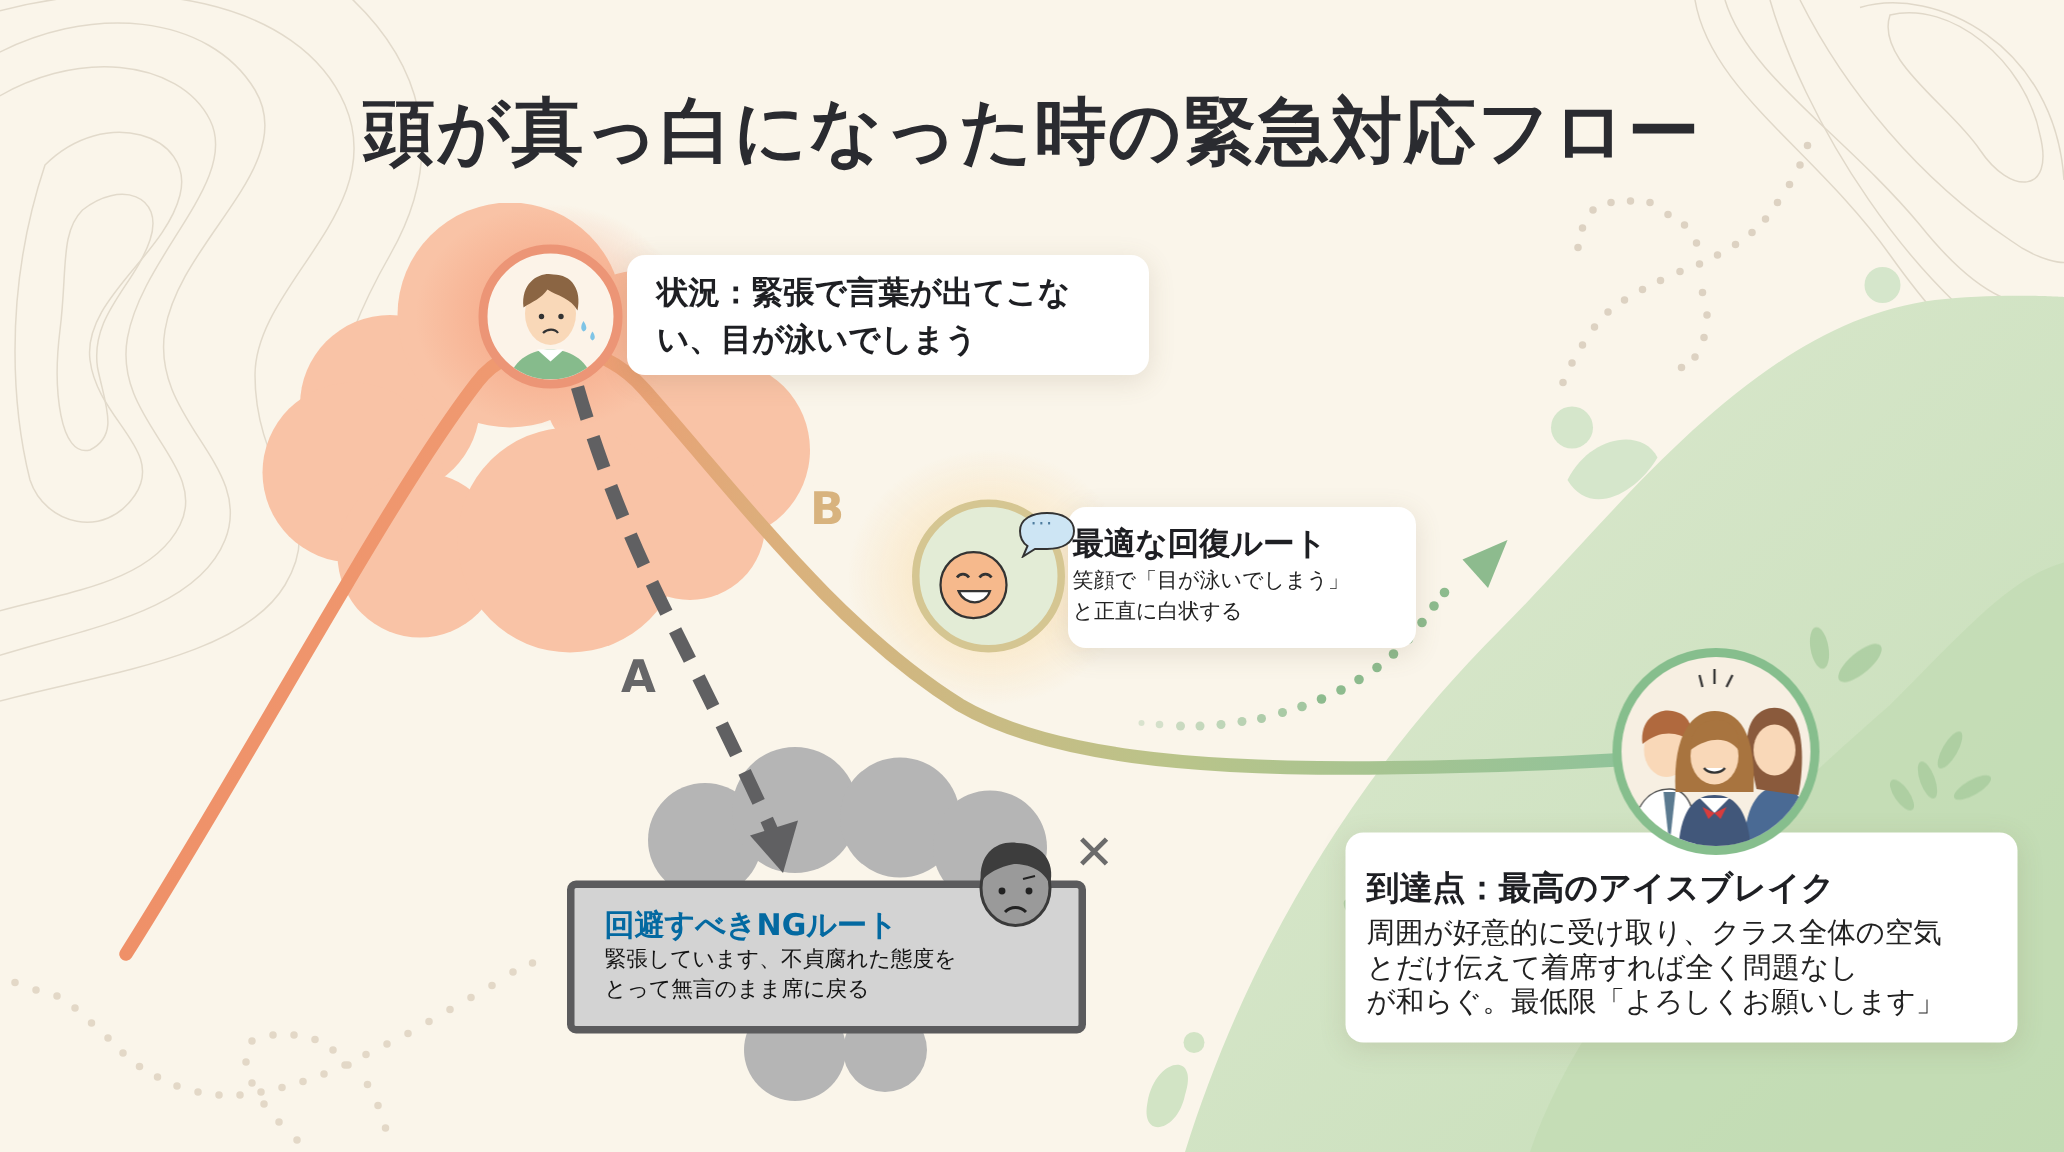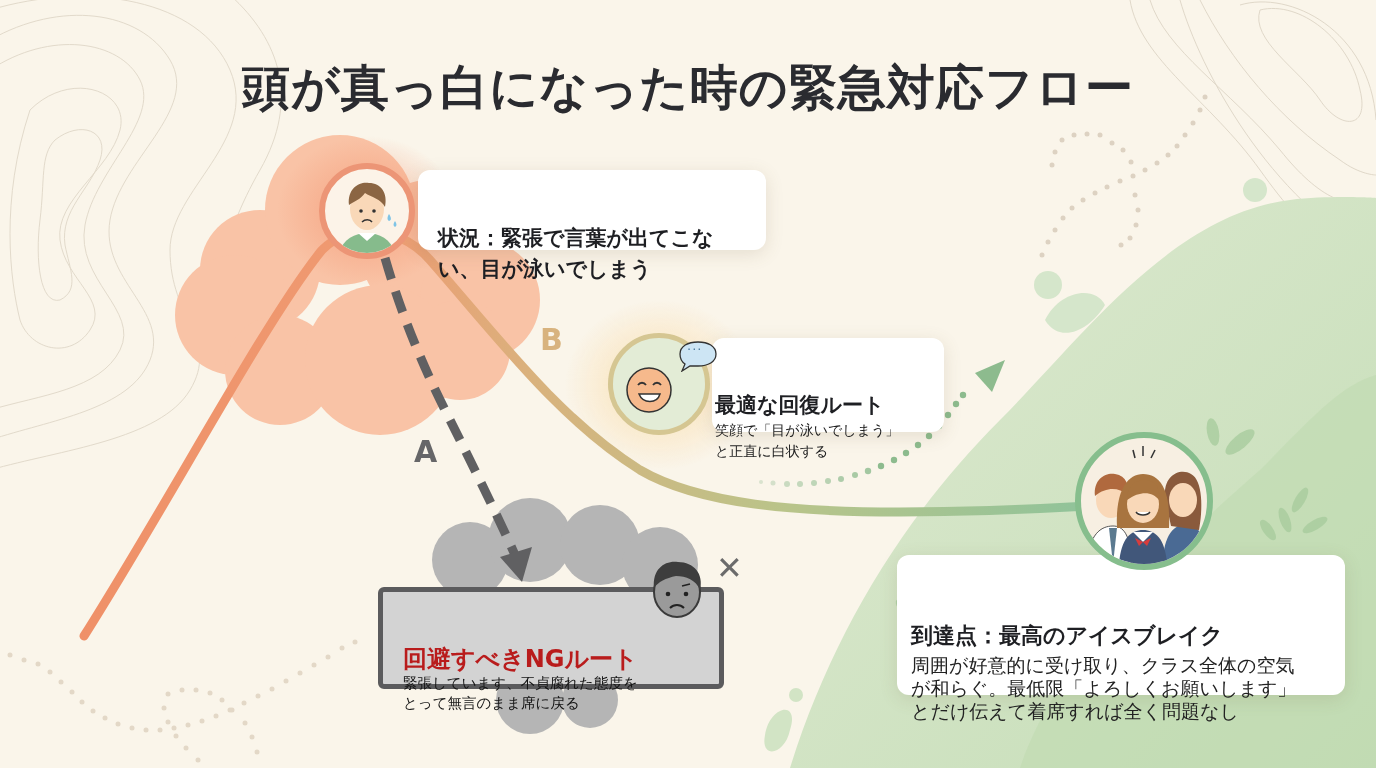--- a/index.html
+++ b/index.html
@@ -16,40 +16,40 @@
   .title {
     position: absolute; left: 0; top: 56px; width: 1376px;
     text-align: center; font-size: 48px; font-weight: bold;
     letter-spacing: 1px; color: #2a2b30;
   }
 
   .card {
     position: absolute; background: #ffffff; border-radius: 12px;
     box-shadow: 0 4px 18px rgba(120,100,70,0.16);
   }
-  .card .head { font-weight: bold; color: #1e1f23; margin-top: 43px; }
+  .card .head { font-weight: bold; color: #1e1f23; }
   .card .body { color: #222; }
 
   .card-situation { left: 418px; top: 170px; width: 348px; height: 80px; padding: 10px 14px 0 20px; }
   .card-situation .head { font-size: 21px; line-height: 31px; }
 
   .card-best { left: 712px; top: 338px; width: 232px; height: 94px; padding: 9px 10px 0 3px; }
   .card-best .head { font-size: 21px; line-height: 30px; }
   .card-best .body { font-size: 14px; line-height: 21px; }
 
   .card-goal { left: 897px; top: 555px; width: 448px; height: 140px; padding: 22px 14px 0 14px; }
   .card-goal .head { font-size: 22px; line-height: 32px; }
   .card-goal .body { font-size: 19px; line-height: 20px; margin-top: 3px; }
 
   .card-ng {
     left: 378px; top: 587px; width: 346px; height: 102px;
     background: #d3d3d3; border: 5px solid #5b5b5d; border-radius: 6px;
     box-shadow: none; padding: 10px 12px 0 20px;
   }
-  .card-ng .head { font-size: 24px; line-height: 28px; color: #b91c1c; }
+  .card-ng .head { font-size: 20px; line-height: 28px; color: #0369a1; }
   .card-ng .body { font-size: 14.5px; line-height: 20px; color: #141414; }
 
   .route-label { position: absolute; font-weight: bold; font-size: 30px; }
   .label-a { left: 414px; top: 434px; color: #666668; }
   .label-b { left: 540px; top: 322px; color: #d8b37e; }
 
   .avatar { position: absolute; border-radius: 50%; overflow: hidden; }
   .avatar-nervous { left: 319px; top: 163px; width: 96px; height: 96px; border: 6px solid #ec9576; background: #fcf3e8; }
   .avatar-smile { left: 608px; top: 333px; width: 102px; height: 102px; border: 5px solid #d5c692; background: #e3ecd6; }
   .avatar-group { left: 1075px; top: 432px; width: 138px; height: 138px; border: 6px solid #86be8d; background: #f7efe2; }
@@ -308,22 +308,22 @@
         <circle cx="40" cy="38" r="2.3" fill="#222"></circle>
       <path d="M36 30 L44 28" stroke="#222" stroke-width="1.5"></path>
       <path d="M24 52 C 28 48, 34 48, 38 52" stroke="#222" stroke-width="2" fill="none"></path>
     </svg>
   </div>
   <div class="close-mark">✕</div>
 
   <div class="card card-goal">
     <div class="head">到達点：最高のアイスブレイク</div>
     <div class="body">周囲が好意的に受け取り、クラス全体の空気</div>
+    <div class="body">とだけ伝えて着席すれば全く問題なし</div>
     <div class="body">が和らぐ。最低限「よろしくお願いします」</div>
-    <div class="body">とだけ伝えて着席すれば全く問題なし</div>
   </div>
   <div class="avatar avatar-group">
     <svg width="126" height="126" viewBox="0 0 126 126">
       <path d="M54 20 L52 12" stroke="#333" stroke-width="1.5"></path>
       <path d="M62 18 L62 8" stroke="#333" stroke-width="1.5"></path>
       <path d="M70 20 L74 12" stroke="#333" stroke-width="1.5"></path>
 
       <path d="M6 126 C 8 96, 20 88, 32 88 C 42 88, 50 96, 50 126 Z" fill="#ffffff" stroke="#555" stroke-width="1"></path>
       <path d="M28 90 L32 126 L36 90 Z" fill="#5b7a90"></path>
       <ellipse cx="30" cy="62" rx="15" ry="18" fill="#f9d8b8"></ellipse>

